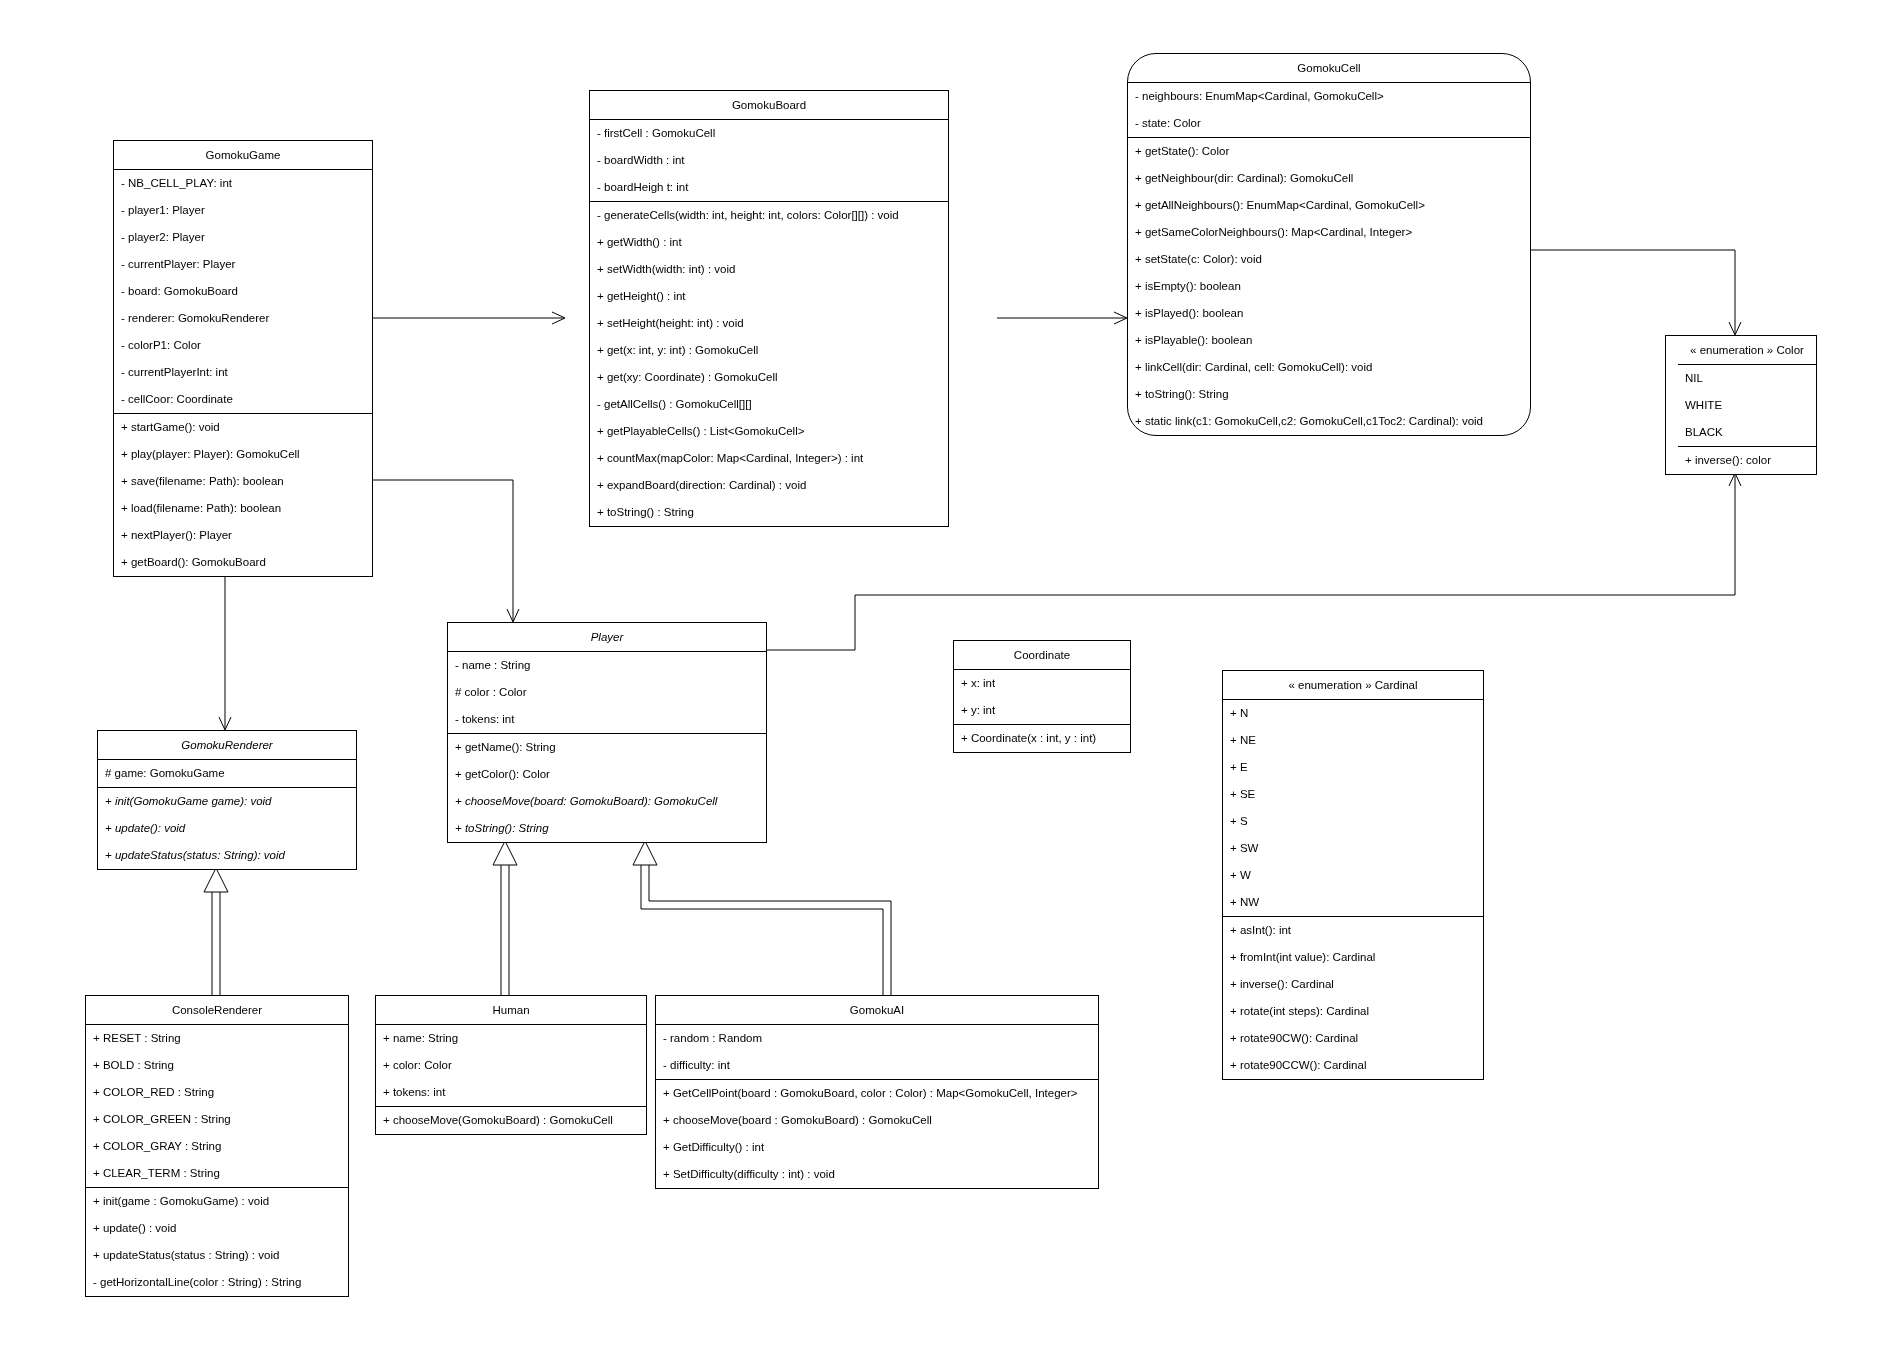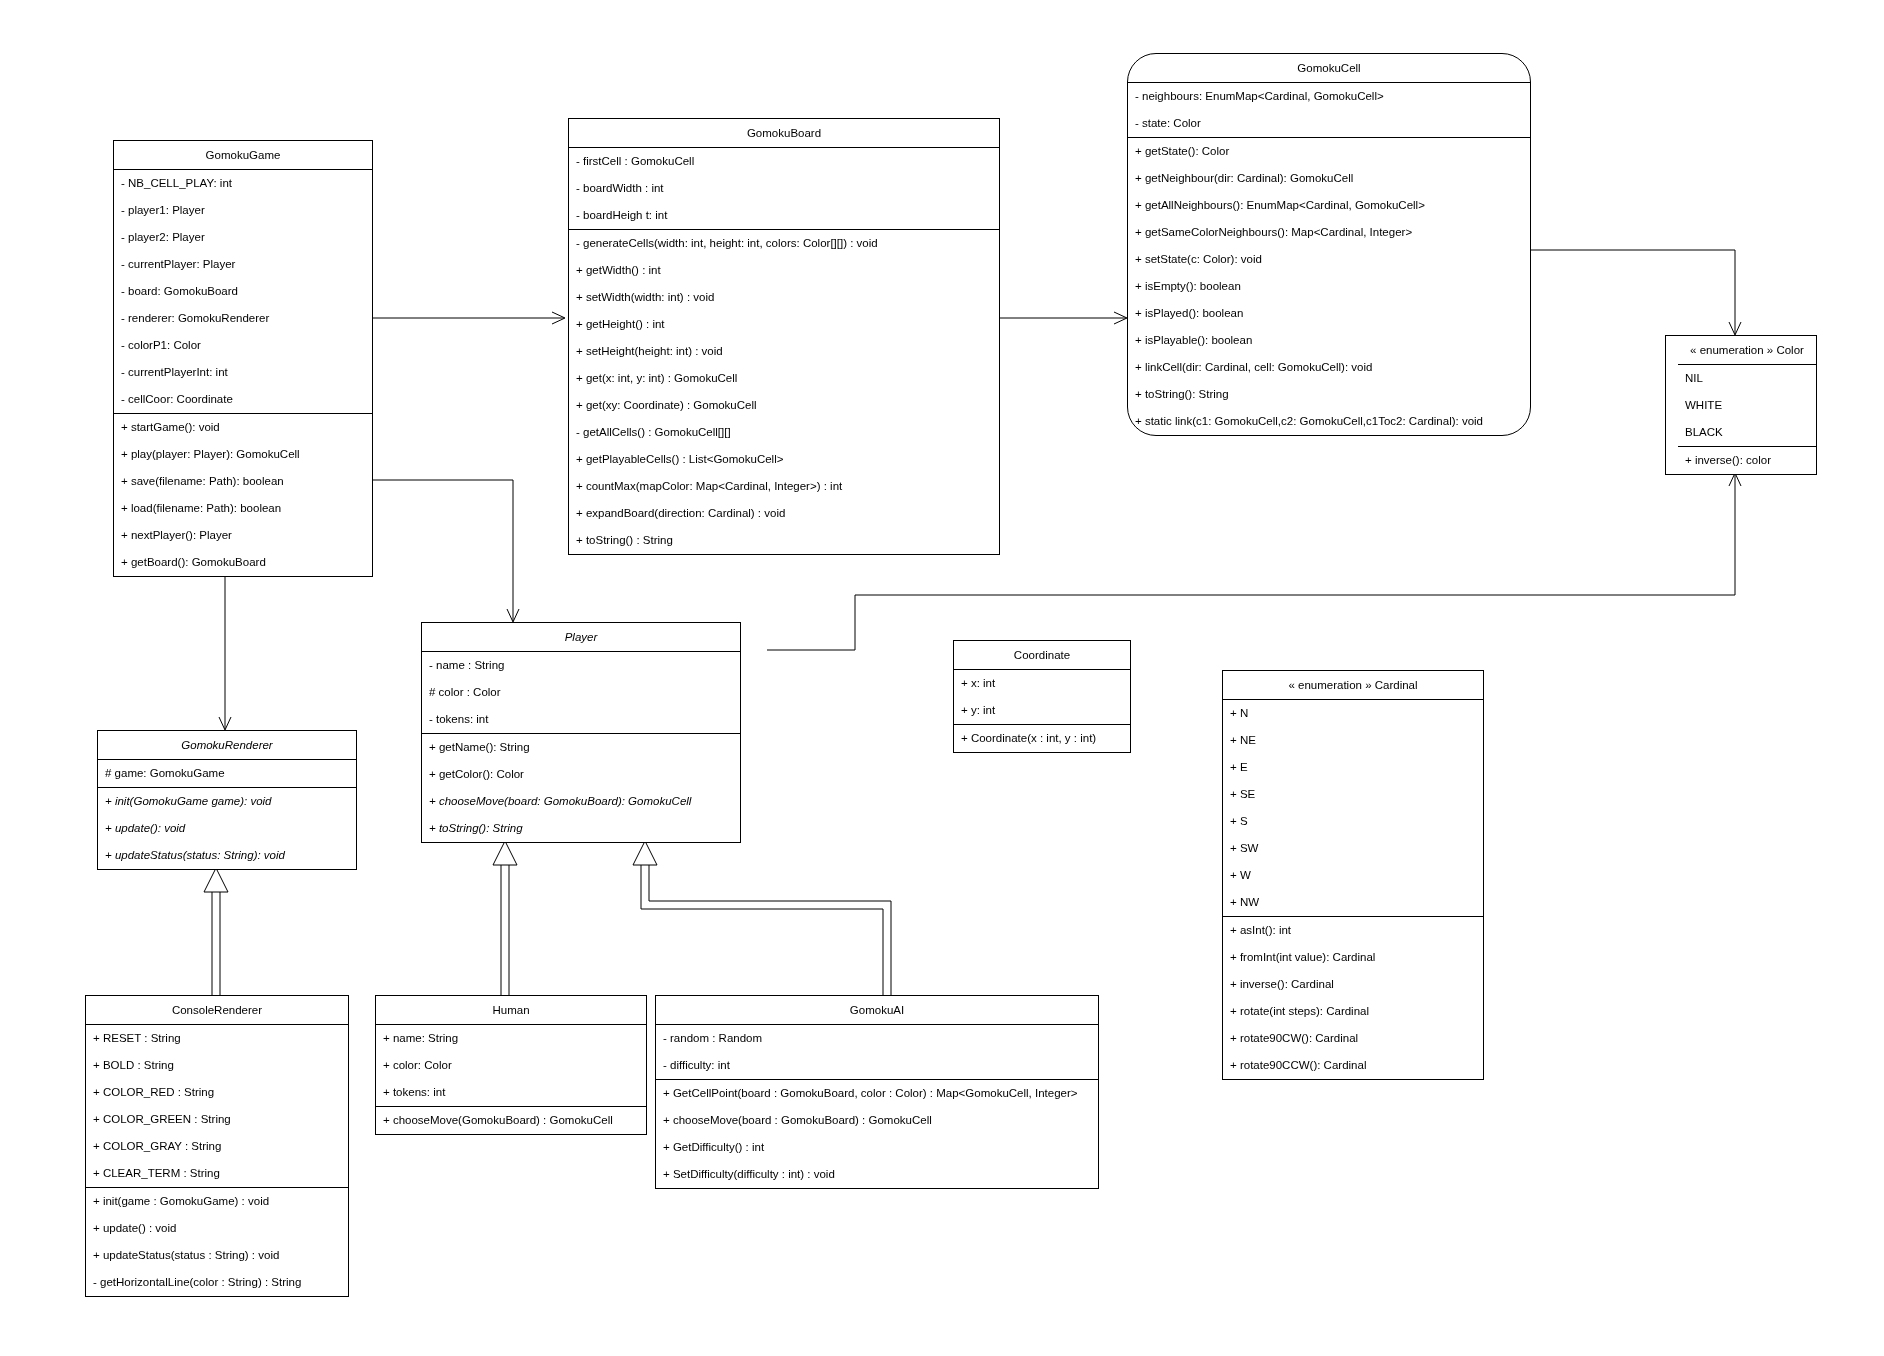--- a/index.html
+++ b/index.html
@@ -112,21 +112,21 @@
     <div class="uml-section">
         <div class="uml-row">+ startGame(): void</div>
         <div class="uml-row">+ play(player: Player): GomokuCell</div>
         <div class="uml-row">+ save(filename: Path): boolean</div>
         <div class="uml-row">+ load(filename: Path): boolean</div>
         <div class="uml-row">+ nextPlayer(): Player</div>
         <div class="uml-row">+ getBoard(): GomokuBoard</div>
       </div>
   </div>
 
-  <div class="uml-class" id="c-gomokuBoard" style="left:568px; top:90px; width:432px;margin-top:28px;">
+  <div class="uml-class" id="c-gomokuBoard" style="left:589px; top:90px; width:360px;">
     <div class="uml-title">GomokuBoard</div>
     <div class="uml-section">
         <div class="uml-row">- firstCell : GomokuCell</div>
         <div class="uml-row">- boardWidth : int</div>
         <div class="uml-row">- boardHeigh t: int</div>
       </div>
     <div class="uml-section">
         <div class="uml-row">- generateCells(width: int, height: int, colors: Color[][]) : void</div>
         <div class="uml-row">+ getWidth() : int</div>
         <div class="uml-row">+ setWidth(width: int) : void</div>
@@ -168,21 +168,21 @@
     <div class="uml-section">
         <div class="uml-row">NIL</div>
         <div class="uml-row">WHITE</div>
         <div class="uml-row">BLACK</div>
       </div>
     <div class="uml-section">
         <div class="uml-row">+ inverse(): color</div>
       </div>
   </div>
 
-  <div class="uml-class abstract" id="c-player" style="left:421px; top:622px; width:320px;">
+  <div class="uml-class abstract" id="c-player" style="left:447px; top:622px; width:320px;">
     <div class="uml-title">Player</div>
     <div class="uml-section">
         <div class="uml-row">- name : String</div>
         <div class="uml-row"># color : Color</div>
         <div class="uml-row">- tokens: int</div>
       </div>
     <div class="uml-section player-methods">
         <div class="uml-row">+ getName(): String</div>
         <div class="uml-row">+ getColor(): Color</div>
         <div class="uml-row">+ chooseMove(board: GomokuBoard): GomokuCell</div>

